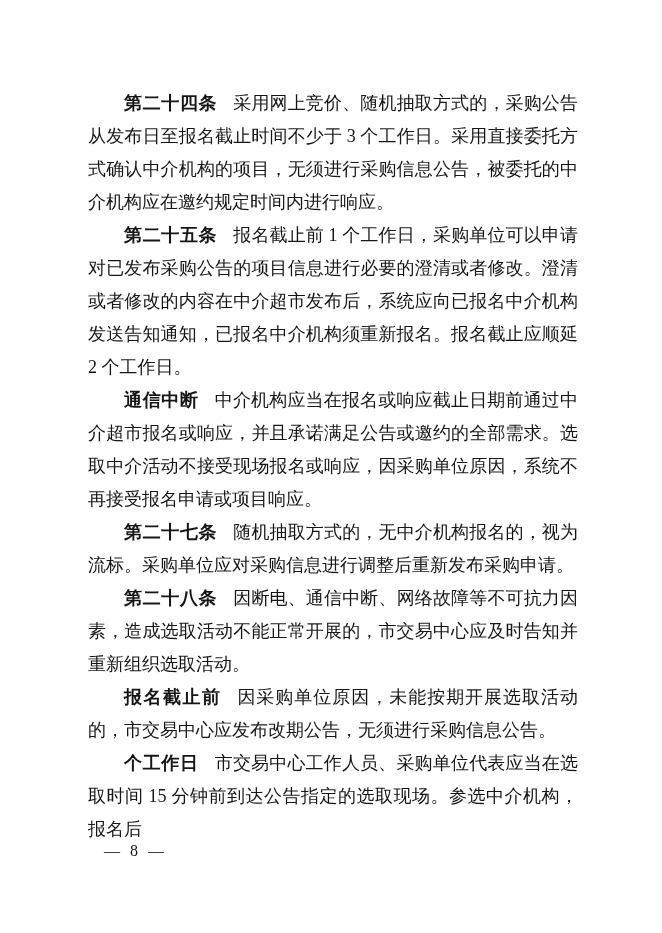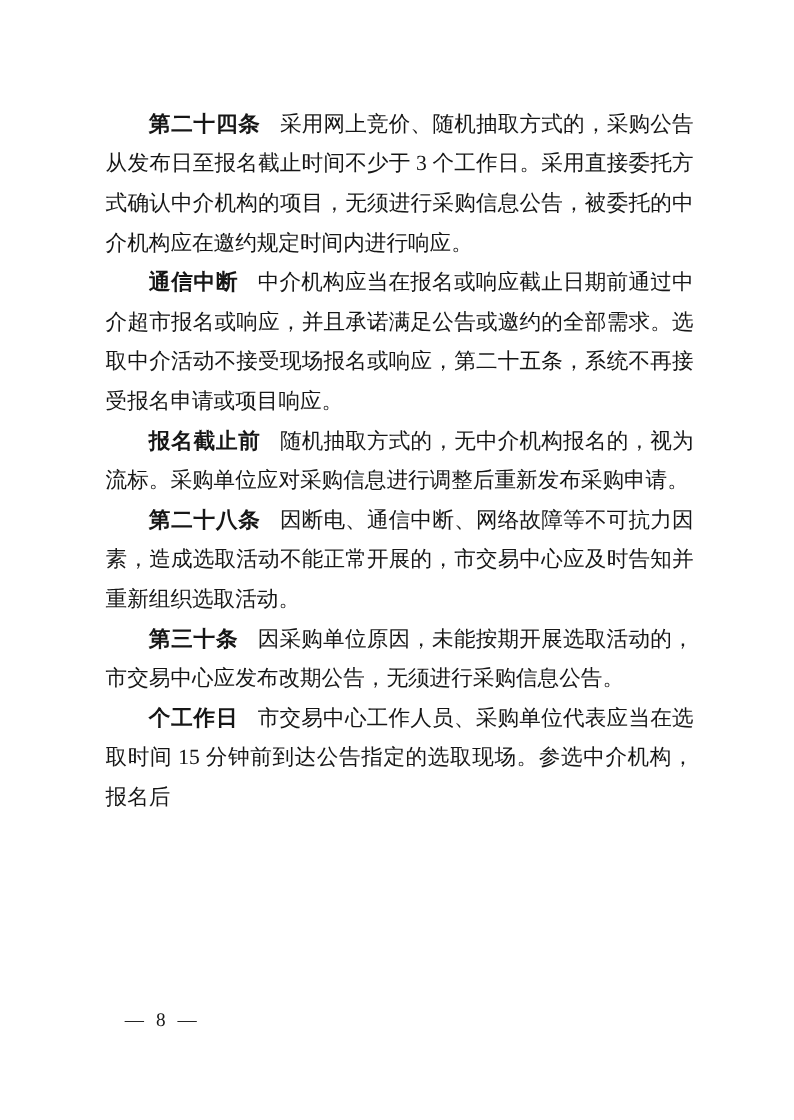--- a/index.html
+++ b/index.html
@@ -48,27 +48,28 @@
   }
 </style>
 </head>
 <body>
 
 <div class="page">
   <div class="content">
 
     <p class="para"><span class="num">第二十四条</span><span>采用网上竞价、随机抽取方式的，采购公告从发布日至报名截止时间不少于 3 个工作日。采用直接委托方式确认中介机构的项目，无须进行采购信息公告，被委托的中介机构应在邀约规定时间内进行响应。</span></p>
 
+    <p class="para"><span class="num">第二十五条</span><span>报名截止前 1 个工作日，采购单位可以申请对已发布采购公告的项目信息进行必要的澄清或者修改。澄清或者修改的内容在中介超市发布后，系统应向已报名中介机构发送告知通知，已报名中介机构须重新报名。报名截止应顺延 2 个工作日。</span></p>
 
-    <p class="para"><span class="num">通信中断</span><span>中介机构应当在报名或响应截止日期前通过中介超市报名或响应，并且承诺满足公告或邀约的全部需求。选取中介活动不接受现场报名或响应，第二十五条，系统不再接受报名申请或项目响应。</span></p>
+    <p class="para"><span class="num">通信中断</span><span>中介机构应当在报名或响应截止日期前通过中介超市报名或响应，并且承诺满足公告或邀约的全部需求。选取中介活动不接受现场报名或响应，因采购单位原因，系统不再接受报名申请或项目响应。</span></p>
 
-    <p class="para"><span class="num">报名截止前</span><span>随机抽取方式的，无中介机构报名的，视为流标。采购单位应对采购信息进行调整后重新发布采购申请。</span></p>
+    <p class="para"><span class="num">第二十七条</span><span>随机抽取方式的，无中介机构报名的，视为流标。采购单位应对采购信息进行调整后重新发布采购申请。</span></p>
 
     <p class="para"><span class="num">第二十八条</span><span>因断电、通信中断、网络故障等不可抗力因素，造成选取活动不能正常开展的，市交易中心应及时告知并重新组织选取活动。</span></p>
 
-    <p class="para"><span class="num">第三十条</span><span>因采购单位原因，未能按期开展选取活动的，市交易中心应发布改期公告，无须进行采购信息公告。</span></p>
+    <p class="para"><span class="num">报名截止前</span><span>因采购单位原因，未能按期开展选取活动的，市交易中心应发布改期公告，无须进行采购信息公告。</span></p>
 
     <p class="para"><span class="num">个工作日</span><span>市交易中心工作人员、采购单位代表应当在选取时间 15 分钟前到达公告指定的选取现场。参选中介机构，报名后</span></p>
 
   </div>
 
   <div class="footer">— 8 —</div>
 </div>
 
 </body></html>

